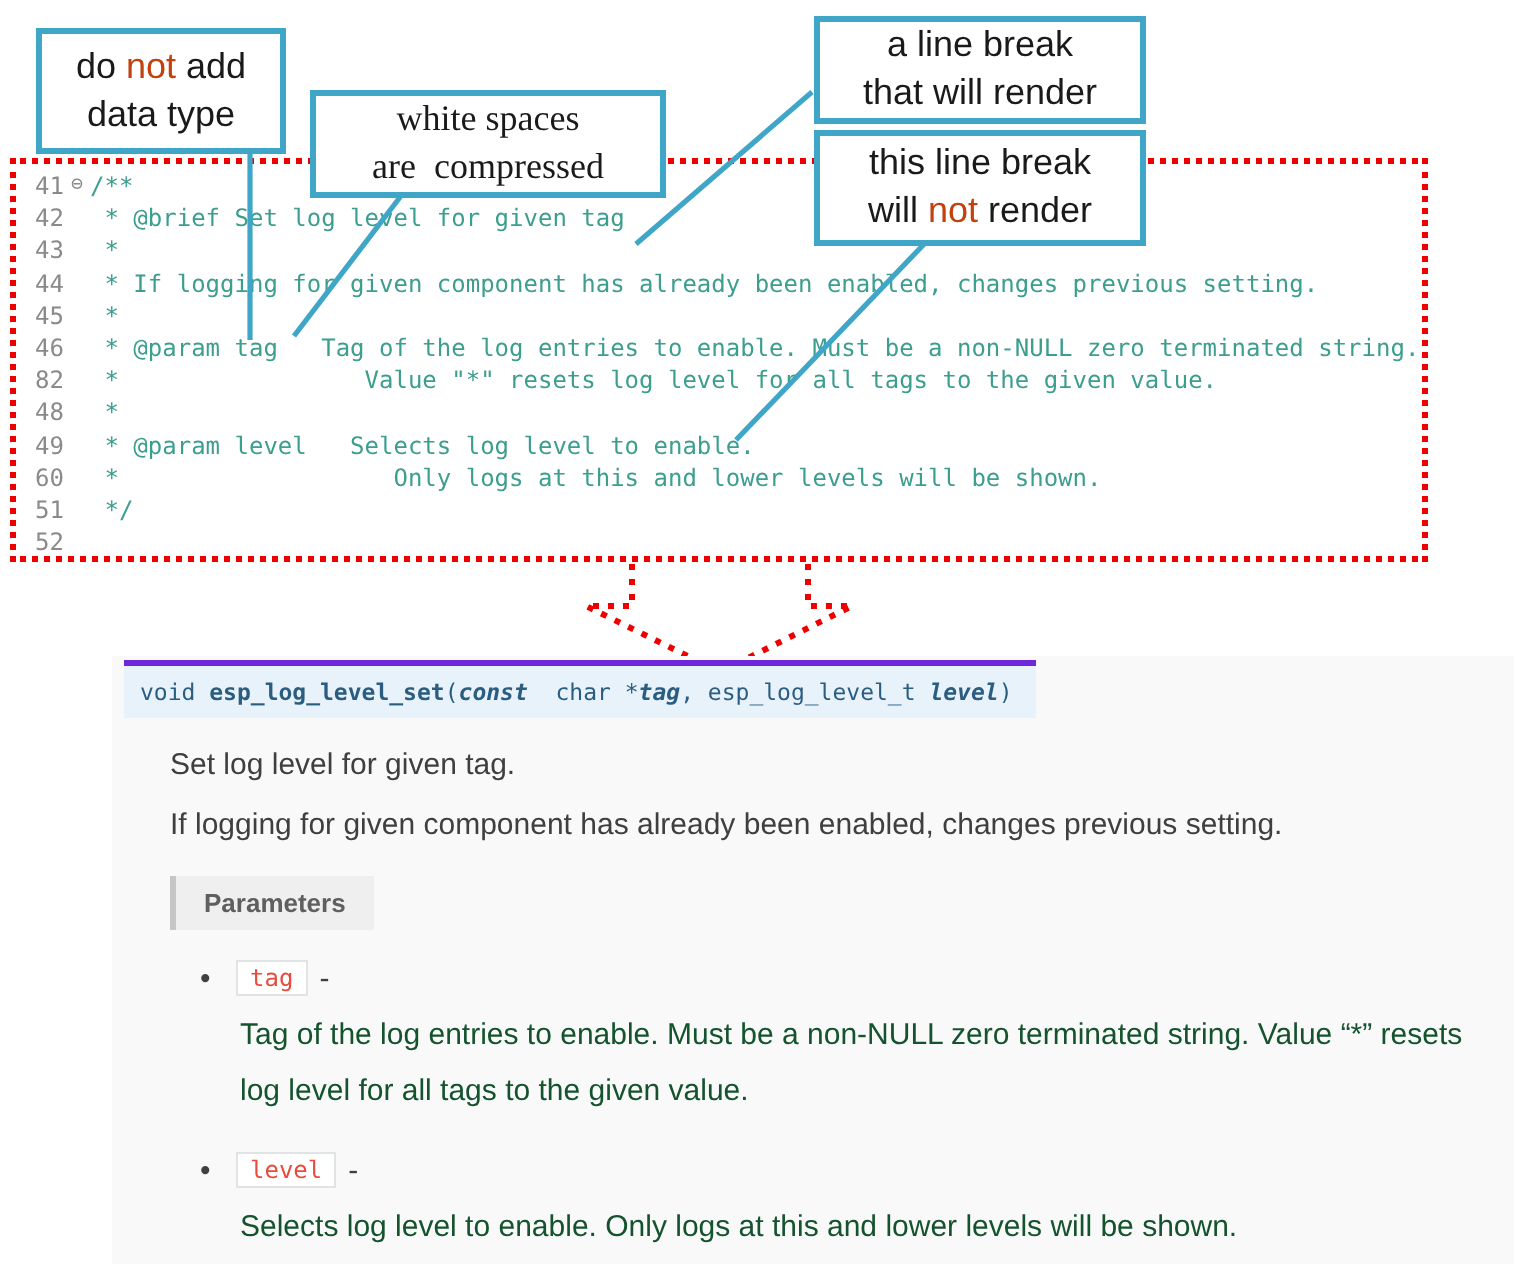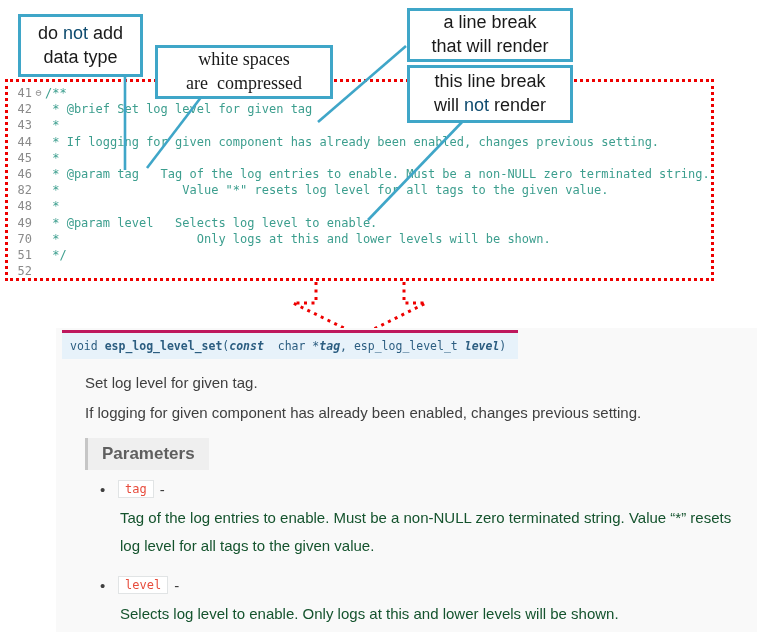--- a/index.html
+++ b/index.html
@@ -22,38 +22,38 @@
 
   
   .overlay{position:absolute;left:0;top:0;pointer-events:none;}
   .tealline{stroke:#3fa6c8;stroke-width:2.6;fill:none;}
   .redarrow{stroke:#ee0000;stroke-width:3;fill:none;stroke-dasharray:3 4.5;}
 
   
   .callout{position:absolute;background:#ffffff;border:3px solid #3fa6c8;
            display:flex;align-items:center;justify-content:center;text-align:center;
            font-size:18px;line-height:1.32;color:#1a1a1a;white-space:pre-wrap;}
-  .callout .em{color:#0c4a6e;}
+  .callout .em{color:#c2410c;}
   .co1{left:18px;top:14px;width:119px;height:57px;}
   .co2{left:155px;top:45px;width:172px;height:48px;font-family:Liberation Serif, serif;}
   .co3{left:407px;top:8px;width:160px;height:48px;}
   .co4{left:407px;top:65px;width:160px;height:52px;}
 
   
   .doc-panel{position:absolute;left:56px;top:328px;width:701px;height:304px;background:#f9f9f9;}
-  .sig-bar{position:absolute;left:6px;top:2px;background:#e7f2fa;border-top:3px solid #be185d;
+  .sig-bar{position:absolute;left:6px;top:2px;background:#e7f2fa;border-top:3px solid #6d28d9;
            padding:6px 12px 6px 8px;font-family:"DejaVu Sans Mono",monospace;font-size:11.5px;
            color:#2b5d80;white-space:pre;}
   .sig-name{font-weight:bold;}
   .sig-ital{font-style:italic;font-weight:bold;}
   .doc-para{position:absolute;left:29px;margin:0;font-size:15px;color:#3f3f3f;}
   .p1{top:46px;}
   .p2{top:76px;}
   .params-label{position:absolute;left:29px;top:110px;display:inline-block;background:#efefef;
-                border-left:3px solid #c6c6c6;padding:6px 14px;font-size:17px;font-weight:bold;
+                border-left:3px solid #c6c6c6;padding:6px 14px;font-size:13px;font-weight:bold;
                 color:#5f5f5f;}
   .param-list{position:absolute;left:44px;top:150px;width:655px;}
   .param-head{display:flex;align-items:center;height:22px;margin-bottom:4px;}
   .bullet{width:18px;font-size:15px;color:#404040;flex:none;}
   .chip{font-family:"DejaVu Sans Mono",monospace;font-size:12px;color:#e74c3c;background:#ffffff;
         border:1px solid #e1e4e5;padding:1px 6px;}
   .dash{margin-left:6px;color:#404040;font-size:15px;}
   .param-desc{margin:0 0 14px 20px;font-size:15px;line-height:28px;color:#14532d;max-width:632px;}
 </style>
 </head>
@@ -65,21 +65,21 @@
     <div class="code-lines">
         <div class="code-line"><span class="line-num">41</span><span class="fold">⊖</span><span class="line-text"><span class="seg-cmt">/**</span></span></div>
         <div class="code-line"><span class="line-num">42</span><span class="fold"></span><span class="line-text"><span class="seg-cmt"> * @brief Set log level for given tag</span></span></div>
         <div class="code-line"><span class="line-num">43</span><span class="fold"></span><span class="line-text"><span class="seg-cmt"> *</span></span></div>
         <div class="code-line"><span class="line-num">44</span><span class="fold"></span><span class="line-text"><span class="seg-cmt"> * If logging for given component has already been enabled, changes previous setting.</span></span></div>
         <div class="code-line"><span class="line-num">45</span><span class="fold"></span><span class="line-text"><span class="seg-cmt"> *</span></span></div>
         <div class="code-line"><span class="line-num">46</span><span class="fold"></span><span class="line-text"><span class="seg-cmt"> * @param tag   Tag of the log entries to enable. Must be a non-NULL zero terminated string.</span></span></div>
         <div class="code-line"><span class="line-num">82</span><span class="fold"></span><span class="line-text"><span class="seg-cmt"> *                 Value "*" resets log level for all tags to the given value.</span></span></div>
         <div class="code-line"><span class="line-num">48</span><span class="fold"></span><span class="line-text"><span class="seg-cmt"> *</span></span></div>
         <div class="code-line"><span class="line-num">49</span><span class="fold"></span><span class="line-text"><span class="seg-cmt"> * @param level   Selects log level to enable.</span></span></div>
-        <div class="code-line"><span class="line-num">70</span><span class="fold"></span><span class="line-text"><span class="seg-cmt"> *                   Only logs at this and lower levels will be shown.</span></span></div>
+        <div class="code-line"><span class="line-num">60</span><span class="fold"></span><span class="line-text"><span class="seg-cmt"> *                   Only logs at this and lower levels will be shown.</span></span></div>
         <div class="code-line"><span class="line-num">51</span><span class="fold"></span><span class="line-text"><span class="seg-cmt"> */</span></span></div>
         <div class="code-line"><span class="line-num">52</span><span class="fold"></span></div>
       </div>
   </div>
 
   <svg class="overlay" width="767" height="637" viewBox="0 0 767 637">
     <line class="tealline" x1="125" y1="74" x2="125" y2="170"></line>
     <line class="tealline" x1="202" y1="96" x2="147" y2="168"></line>
     <line class="tealline" x1="406" y1="46" x2="318" y2="122"></line>
     <line class="tealline" x1="464" y1="120" x2="368" y2="220"></line>

